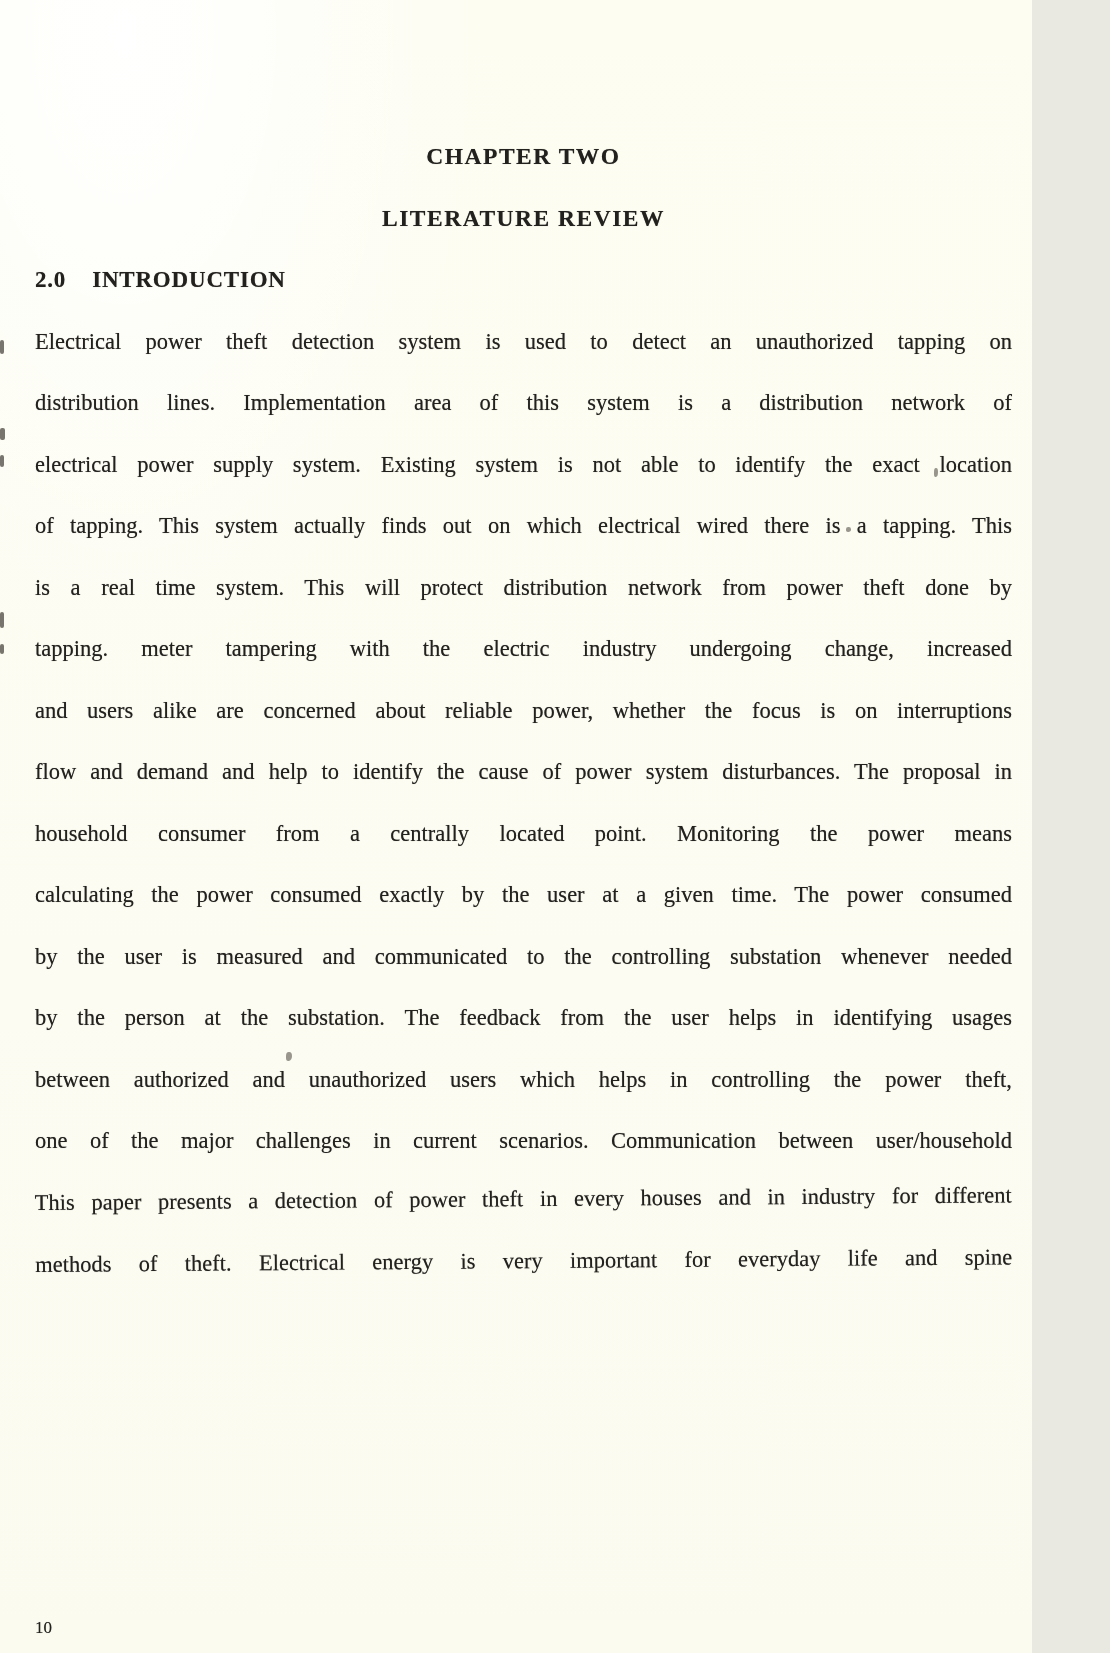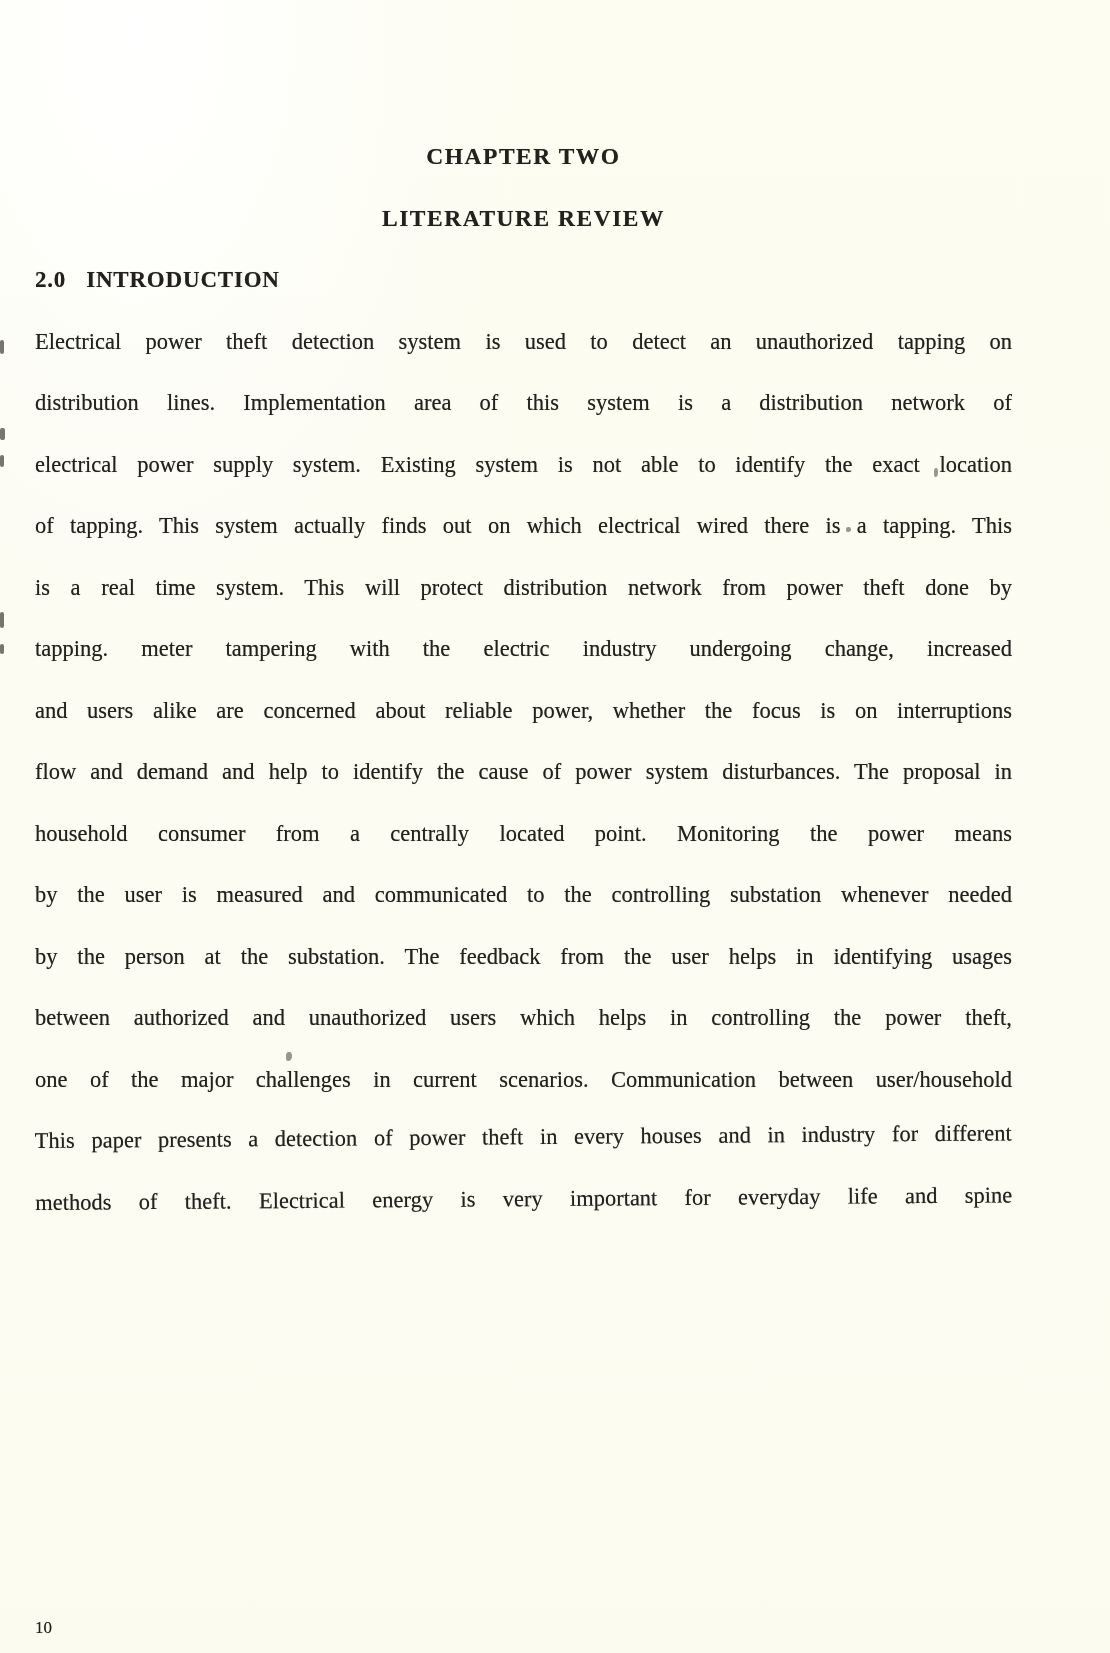--- a/index.html
+++ b/index.html
@@ -1,36 +1,36 @@
 <!DOCTYPE html>
 <html><head>
 <meta charset="utf-8">
 <style>
   html,body{margin:0;padding:0;}
   body{width:1110px;height:1653px;overflow:hidden;background:#e9e9e2;}
   .page{
-    position:relative;width:1110px;height:1653px;
+    position:relative;width:1032px;height:1653px;
     background:#fdfdf3;
     background-image:radial-gradient(ellipse at 12% 2%, #ffffff 0%, rgba(255,255,255,0) 28%),
                      linear-gradient(180deg,#fdfdf2 0%, #fcfcf2 60%, #fbfbf0 100%);
     font-family:"Liberation Serif", serif;
     color:#23211e;
   }
   .textcol{
     position:absolute;left:35px;top:126px;width:977px;
     font-size:22.5px;line-height:61.5px;
     text-shadow:0 0 0.7px rgba(35,33,30,0.55);
   }
   .hline{
     text-align:center;font-weight:bold;font-size:23.5px;letter-spacing:1.5px;
   }
   .secline{
     text-align:left;font-weight:bold;font-size:23px;letter-spacing:0.8px;
   }
-  .secline .secnum{margin-right:20px;}
+  .secline .secnum{margin-right:26px;}
   .jline{
     text-align:justify;
     text-align-last:justify;
   }
   .lline{text-align:left;}
   .para2{transform:rotate(-0.45deg);transform-origin:0 50%;}
   .pagenum{
     position:absolute;left:35px;top:1612px;width:977px;
     font-size:17px;line-height:32px;
     text-shadow:0 0 0.7px rgba(35,33,30,0.5);
@@ -55,20 +55,21 @@
     <div>
       <div class="jline">Electrical power theft detection system is used to detect an unauthorized tapping on</div>
       <div class="jline">distribution lines. Implementation area of this system is a distribution network of</div>
       <div class="jline">electrical power supply system. Existing system is not able to identify the exact location</div>
       <div class="jline">of tapping. This system actually finds out on which electrical wired there is a tapping. This</div>
       <div class="jline">is a real time system. This will protect distribution network from power theft done by</div>
       <div class="jline">tapping. meter tampering with the electric industry undergoing change, increased</div>
       <div class="jline">and users alike are concerned about reliable power, whether the focus is on interruptions</div>
       <div class="jline">flow and demand and help to identify the cause of power system disturbances. The proposal in</div>
       <div class="jline">household consumer from a centrally located point. Monitoring the power means</div>
+      <div class="jline">calculating the power consumed exactly by the user at a given time. The power consumed</div>
       <div class="jline">by the user is measured and communicated to the controlling substation whenever needed</div>
       <div class="jline">by the person at the substation. The feedback from the user helps in identifying usages</div>
       <div class="jline">between authorized and unauthorized users which helps in controlling the power theft,</div>
       <div class="jline">one of the major challenges in current scenarios. Communication between user/household</div>
     </div>
 
     <div class="para2">
       <div class="jline">This paper presents a detection of power theft in every houses and in industry for different</div>
       <div class="jline">methods of theft. Electrical energy is very important for everyday life and spine</div>
     </div>

